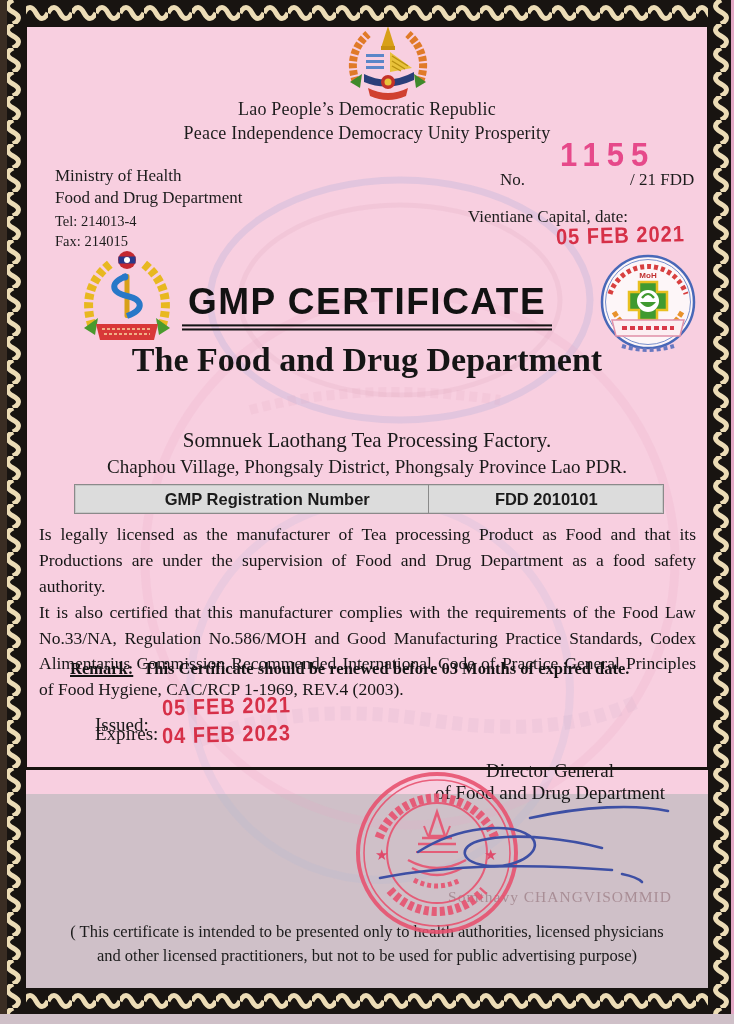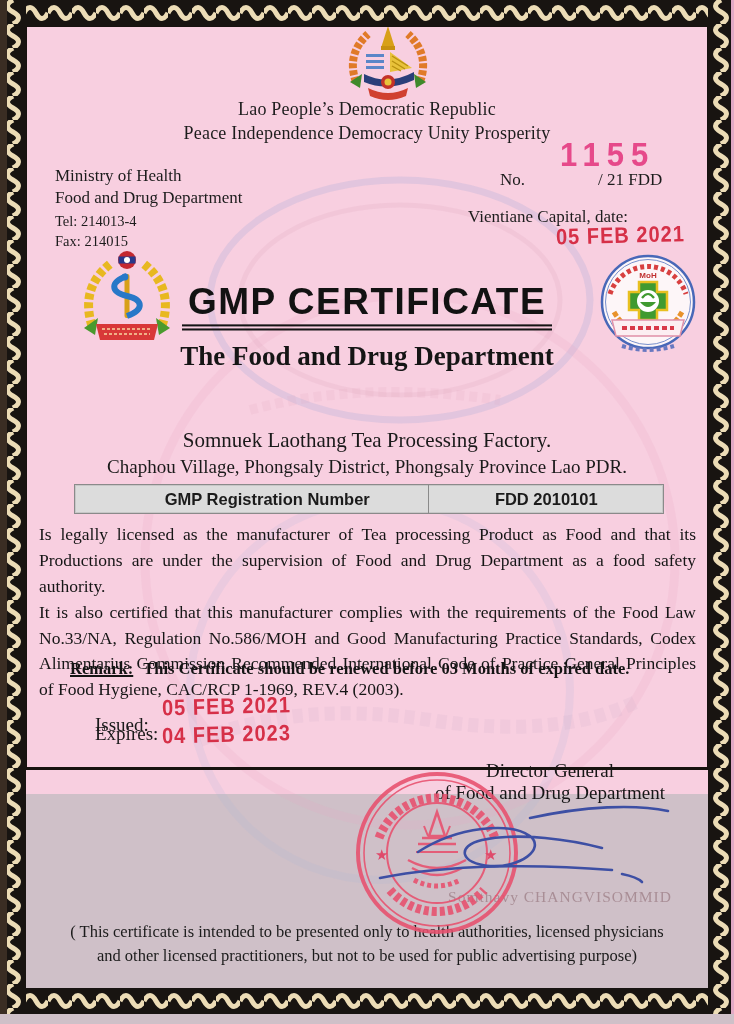--- a/index.html
+++ b/index.html
@@ -41,21 +41,21 @@
     transform:rotate(-1.5deg) scaleY(1.12);z-index:3;
   }
   #gmp-title{top:281px;}
   #gmp-title span{
     display:inline-block;
     font-family:"Liberation Sans",sans-serif;font-weight:800;
     font-size:37px;color:#121212;letter-spacing:1.5px;
     border-bottom:6px double #141414;padding:0 6px 1px 6px;
     transform:scaleY(1.02);
   }
-  .subtitle1{font-size:27px;font-weight:700;color:#151515;}
+  .subtitle1{font-size:34px;font-weight:700;color:#151515;}
   .subtitle2{font-size:25px;font-weight:700;color:#151515;}
   .holder-name{font-size:21px;color:#1a1a1a;}
   .holder-address{font-size:19px;color:#1a1a1a;}
 
   #reg-table{
     left:74px;top:484px;width:588px;height:28px;display:flex;
     border:1px solid #8a8a8a;background:#dcdcdc;
     box-shadow:0 0 0 1px #c7c7c7 inset;
   }
   #reg-table .cell{
@@ -134,21 +134,21 @@
     <circle cx="50" cy="62" r="7" fill="#c43228"></circle>
     <circle cx="50" cy="62" r="3.5" fill="#e8c23a"></circle>
     <path d="M30,68 Q50,78 70,68 l-2,8 Q50,84 32,76 Z" fill="#d04030"></path>
   </svg>
 
   <div class="abs center country-line" style="top:99px">Lao People’s Democratic Republic</div>
   <div class="abs center country-line" style="top:123px">Peace Independence Democracy Unity Prosperity</div>
 
   <div class="abs number-stamp" style="left:560px;top:137px">1155</div>
   <div class="abs plain" style="left:500px;top:170px">No.</div>
-  <div class="abs plain" style="left:598px;top:170px">/ 21 FDD</div>
+  <div class="abs plain" style="left:630px;top:170px">/ 21 FDD</div>
 
   <div class="abs" style="left:55px;top:166px">
     <div class="plain">Ministry of Health</div>
     <div class="plain" style="margin-top:2px">Food and Drug Department</div>
     <div class="small" style="margin-top:5px">Tel: 214013-4</div>
     <div class="small" style="margin-top:3px">Fax: 214015</div>
   </div>
 
   <div class="abs plain" style="left:468px;top:207px">Vientiane Capital, date:</div>
   <div class="abs date-stamp" style="left:556px;top:224px">05 FEB 2021</div>

